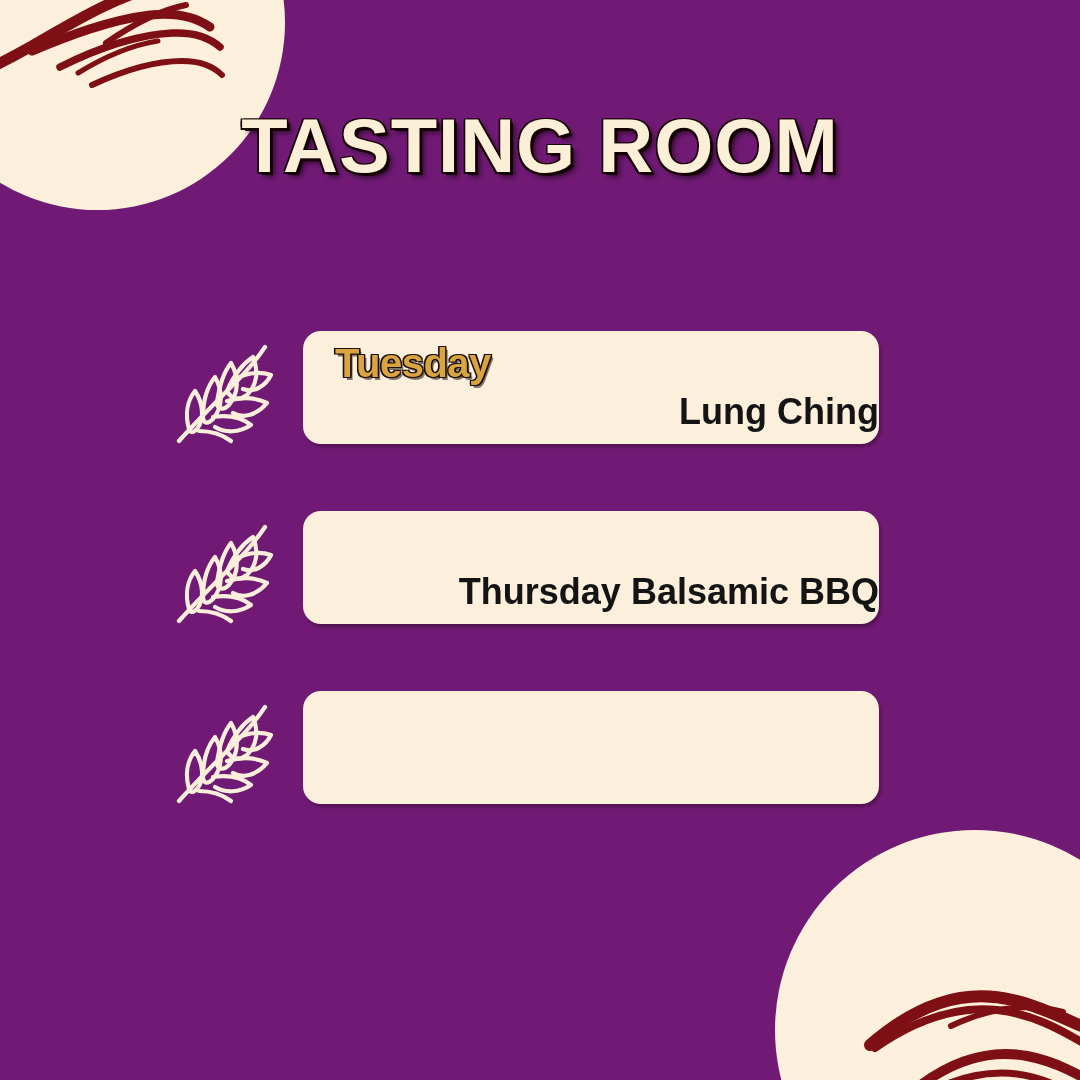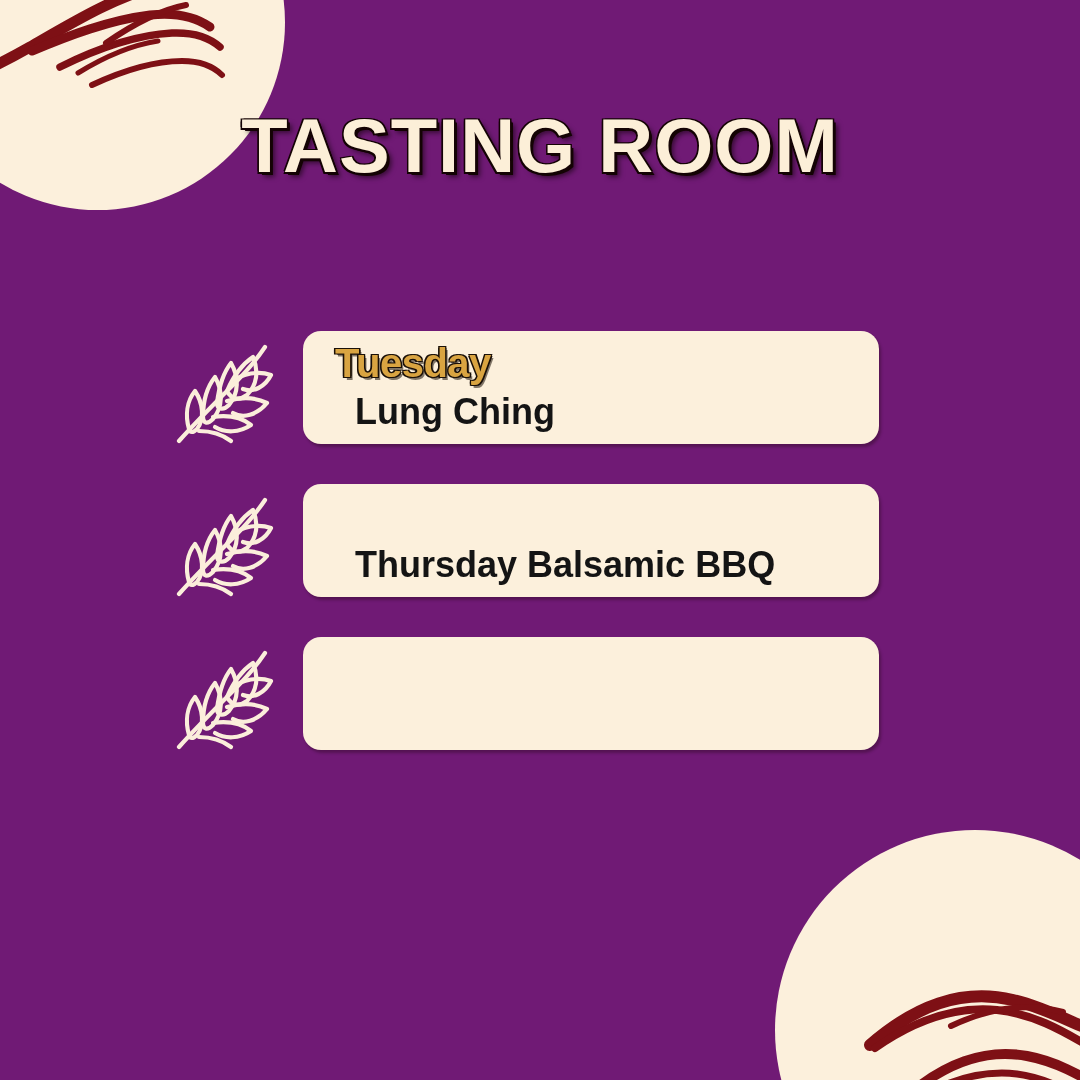--- a/index.html
+++ b/index.html
@@ -79,21 +79,21 @@
   
   #schedule {
     position: absolute;
     left: 0;
     top: 331px;
     width: 1080px;
   }
   .row {
     position: relative;
     height: 129px;
-    margin-bottom: 24px;
+    margin-bottom: 51px;
   }
   .leaf-icon {
     position: absolute;
     left: 165px;
     top: 0px;
     width: 120px;
     height: 118px;
   }
   .leaf-icon svg {
     display: block;
@@ -126,21 +126,21 @@
       -1.4px 1.4px 0 #1A1008,
       1.4px 1.4px 0 #1A1008,
       2.5px 2.5px 0 rgba(26,16,8,0.55);
   }
   .item {
     position: absolute;
     left: 0;
     right: 0;
     top: 56px;
     padding-left: 52px;
-    text-align: left;
+    text-align: right;
     font-family: "Liberation Sans", sans-serif;
     font-weight: bold;
     font-size: 36px;
     line-height: 50px;
     color: #141414;
   }
 </style>
 </head>
 <body>
 

